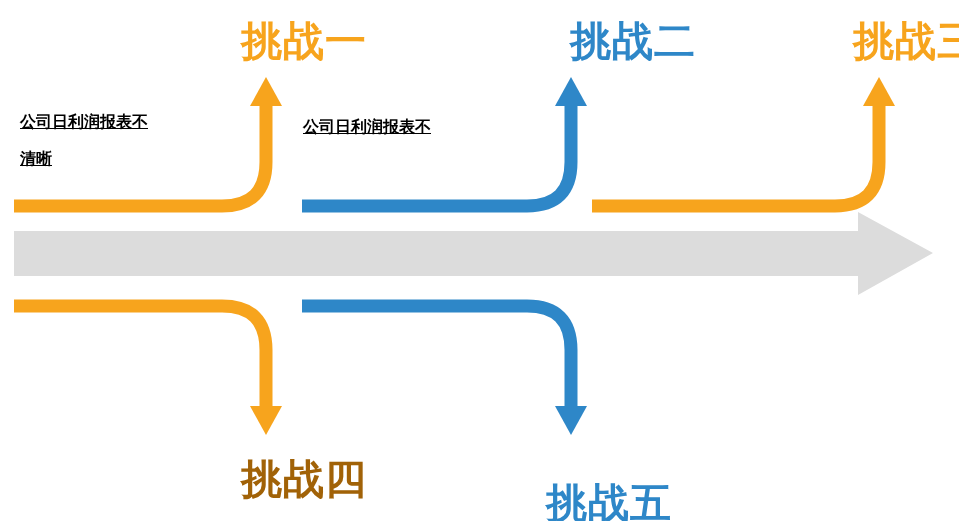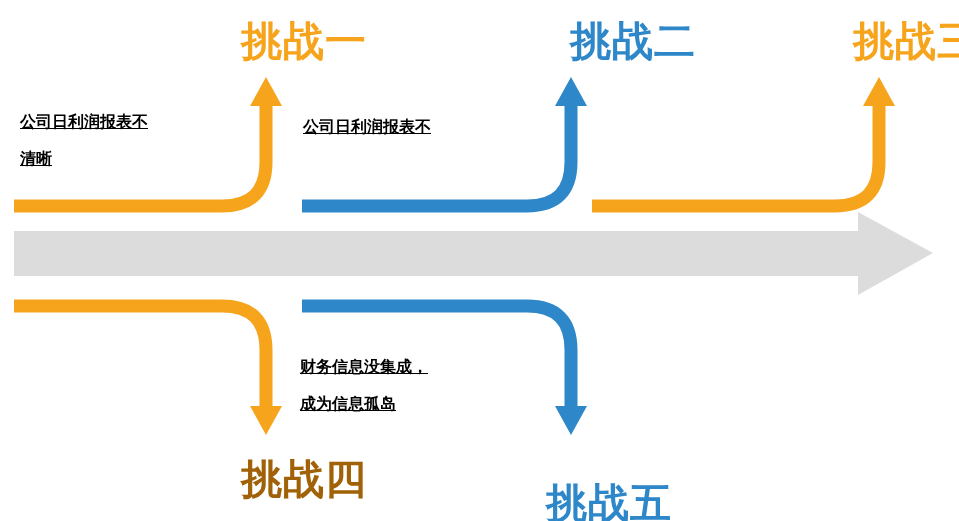--- a/index.html
+++ b/index.html
@@ -85,16 +85,14 @@
 
   <div class="challenge-label label-c5" style="color: rgb(46, 135, 200);">挑战五</div>
 
   <div class="challenge-desc desc-c1">公司日利润报表不
 清晰</div>
 
   <div class="challenge-desc desc-c2">公司日利润报表不</div>
 
 
 
-  <div class="challenge-desc desc-c5">财务信息没集成，
-成为信息孤岛</div>
 
 </div>
 
 </body></html>

